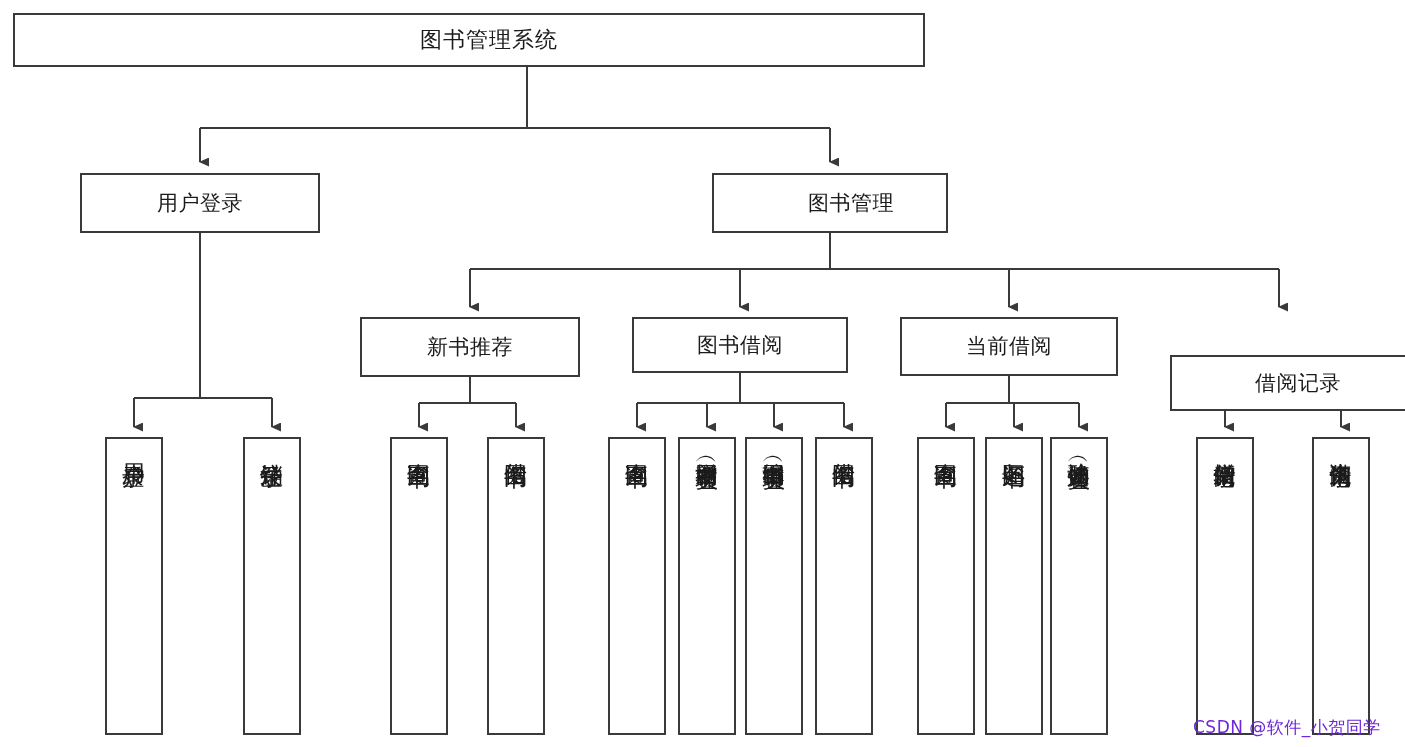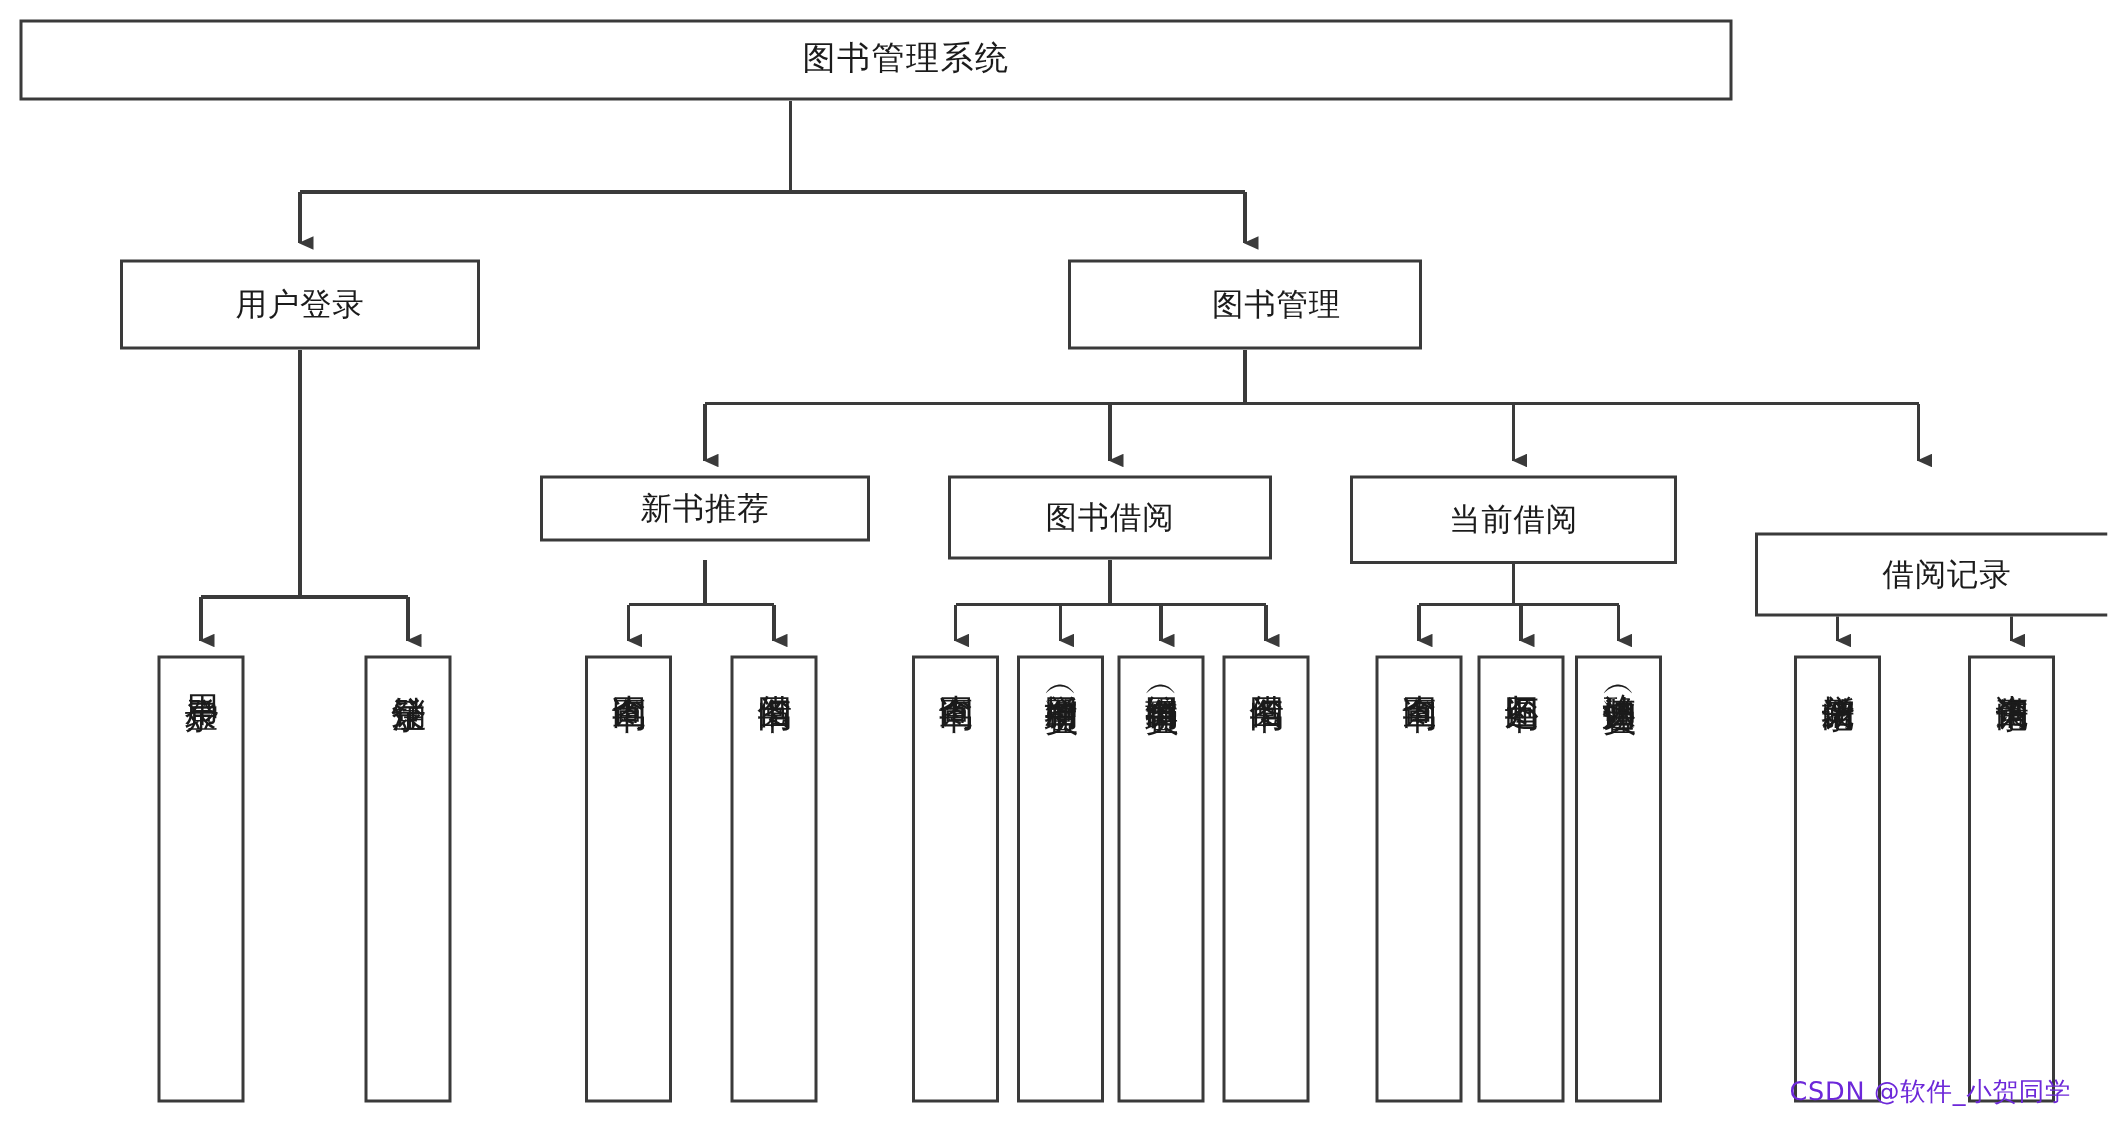--- a/index.html
+++ b/index.html
@@ -123,33 +123,33 @@
       <path d="M 1014,403 L 1014,427" marker-end="url(#arrowhead)"></path>
       <path d="M 1079,403 L 1079,427" marker-end="url(#arrowhead)"></path>
 
       <path d="M 1279,373 L 1279,403"></path>
       <path d="M 1225,403 L 1341,403"></path>
       <path d="M 1225,403 L 1225,427" marker-end="url(#arrowhead)"></path>
       <path d="M 1341,403 L 1341,427" marker-end="url(#arrowhead)"></path>
     </g>
   </svg>
 
-  <div class="node root horizontal" style="left:13px; top:13px; width:1142px; height:54px;padding-left:40px;">
+  <div class="node root horizontal" style="left:13px; top:13px; width:912px; height:54px;padding-left:40px;">
     <span class="node-label">图书管理系统</span>
   </div>
 
   <div class="node horizontal" style="left:80px; top:173px; width:240px; height:60px;">
     <span class="node-label">用户登录</span>
   </div>
 
   <div class="node horizontal" style="left:712px; top:173px; width:236px; height:60px;padding-left:42px;">
     <span class="node-label">图书管理</span>
   </div>
 
-  <div class="node horizontal" style="left:360px; top:317px; width:220px; height:44px;font-family:Liberation Serif, serif;">
+  <div class="node horizontal" style="left:360px; top:317px; width:220px; height:60px;font-family:Liberation Serif, serif;">
     <span class="node-label">新书推荐</span>
   </div>
 
   <div class="node horizontal" style="left:632px; top:317px; width:216px; height:56px;">
     <span class="node-label">图书借阅</span>
   </div>
 
   <div class="node horizontal" style="left:900px; top:317px; width:218px; height:59px;">
     <span class="node-label">当前借阅</span>
   </div>

